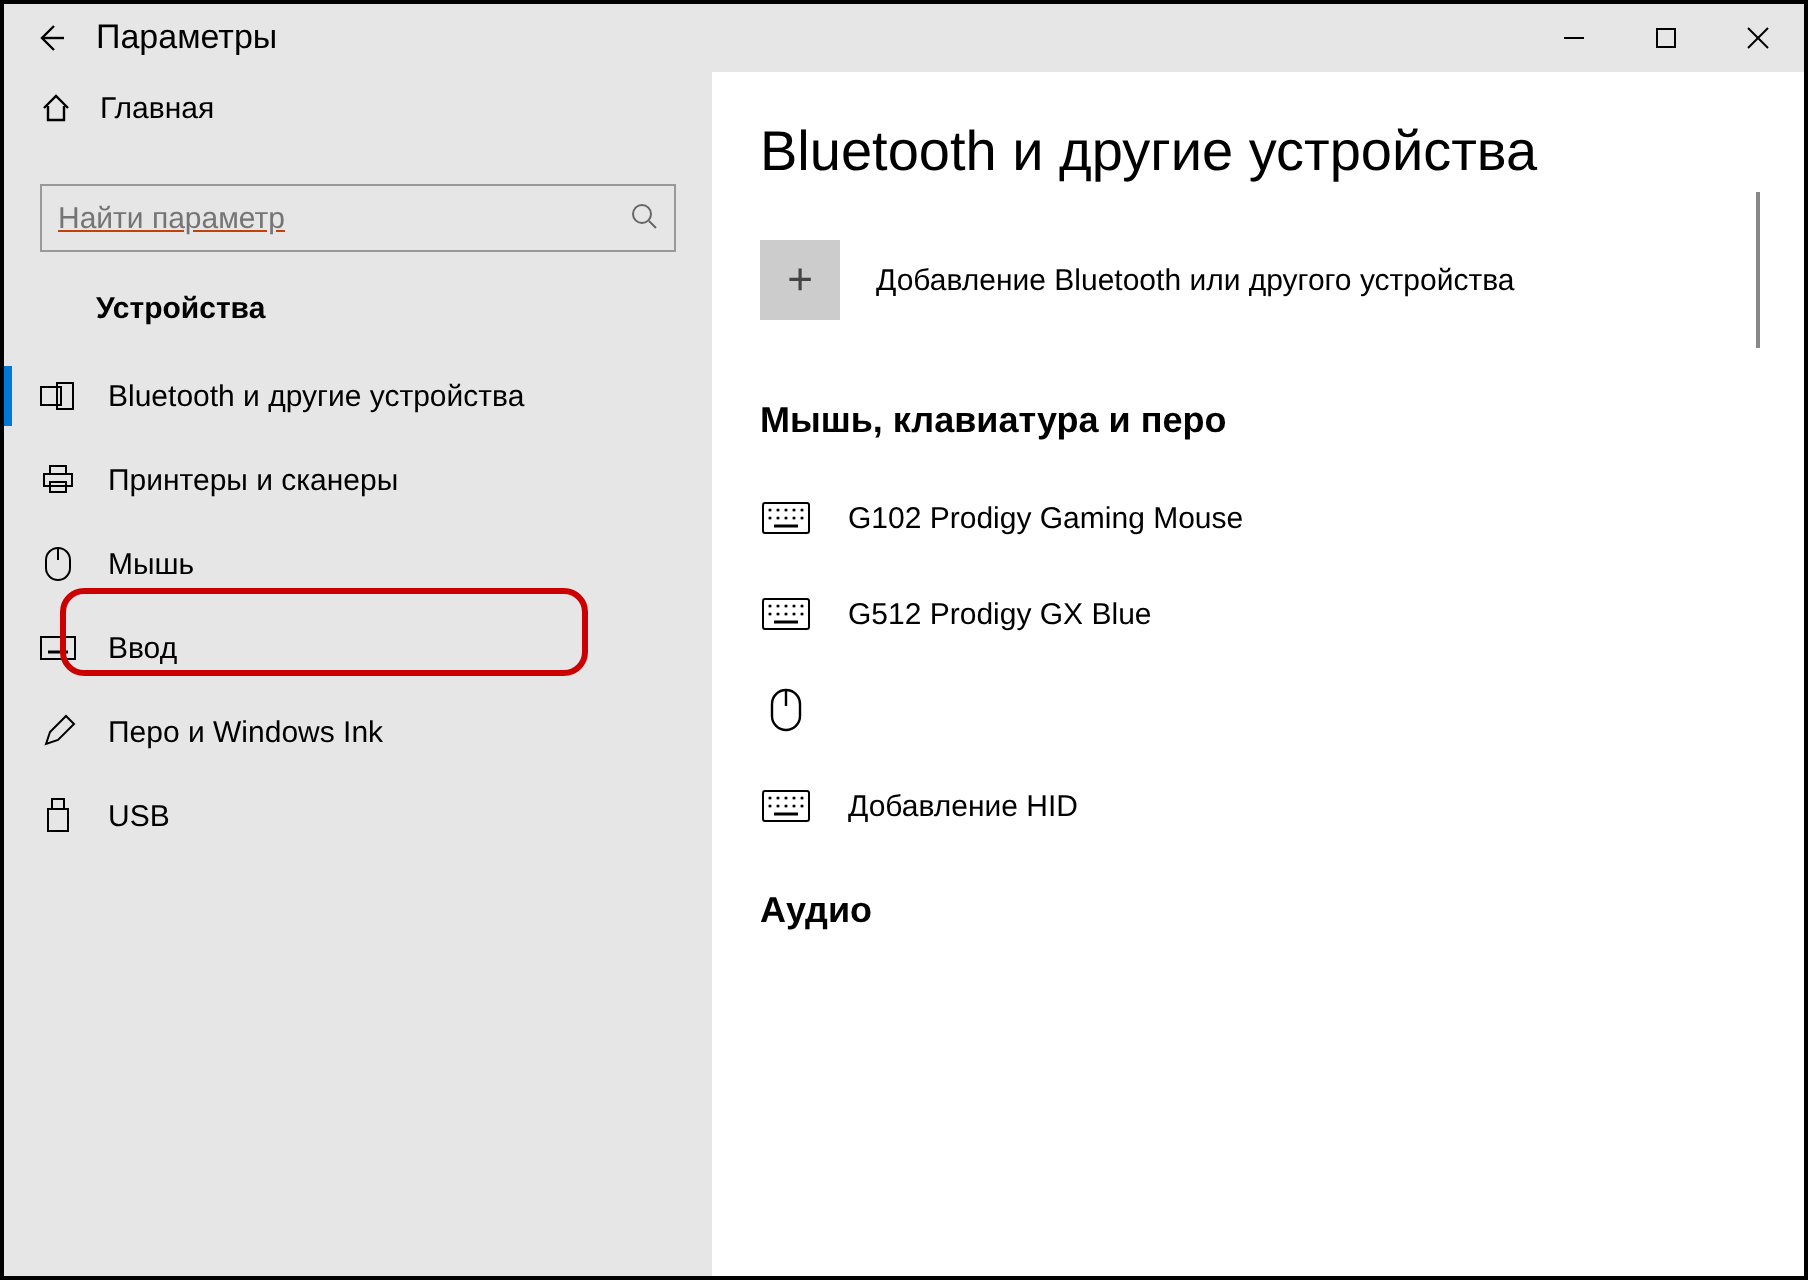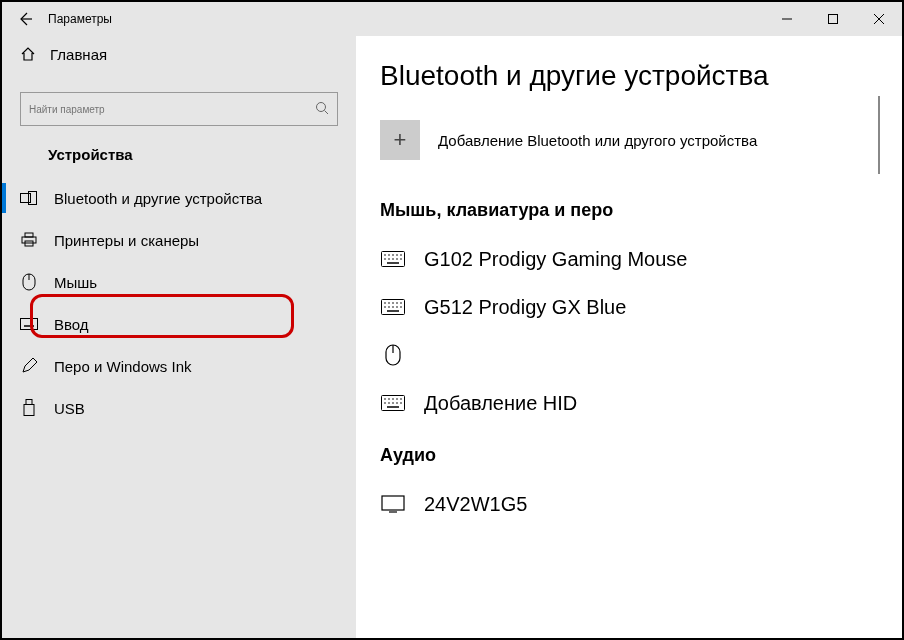--- a/index.html
+++ b/index.html
@@ -1,43 +1,43 @@
 <!DOCTYPE html>
 <html><head>
 <meta charset="utf-8">
 <style>
 * { box-sizing: border-box; margin: 0; padding: 0; }
 body { font-family: "Segoe UI", Arial, sans-serif; background: #fff; color: #000; width: 904px; height: 640px; overflow: hidden; border: 2px solid #000; position: relative; }
 .titlebar { height: 34px; display: flex; align-items: center; background: #e6e6e6; }
 .titlebar .back { width: 46px; display:flex; align-items:center; justify-content:center; font-size:18px; }
-.titlebar .title { font-size: 12px; color: #000; }
+.titlebar .title { font-size: 17px; color: #000; }
 .titlebar .spacer { flex: 1; }
 .titlebar .ctl { width: 46px; height:34px; display:flex; align-items:center; justify-content:center; font-size:14px; }
 .titlebar .ctl svg { display:block; }
 .container { display:flex; height: calc(100% - 34px); }
 .sidebar { width: 354px; background: #e6e6e6; padding: 10px 0 0 0; position:relative; }
 .home { display:flex; align-items:flex-start; height:40px; padding: 0 18px; gap: 14px; font-size: 15px; }
 .home svg { width:16px; height:16px; }
 .searchwrap { margin: 6px 18px 14px 18px; border: 1px solid #999; height: 34px; display:flex; align-items:center; padding: 0 8px; background:#e6e6e6; }
-.searchwrap input { flex:1; border:none; background:transparent; outline:none; font-size:10px; color:#4d7c0f; }
+.searchwrap input { flex:1; border:none; background:transparent; outline:none; font-size:15px; color:#c2410c;text-decoration:underline; }
 .searchwrap .sicon { color:#666; font-size:14px; }
 .sidebar-heading { font-size:15px; font-weight:700; padding: 6px 18px 14px 18px; margin-left: 28px; }
 .navitem { display:flex; align-items:center; height:42px; padding: 0 18px; gap:16px; font-size:15px; position:relative; }
 .navitem .nicon { width:18px; display:flex; align-items:center; justify-content:center; }
 .navitem.active::before { content:""; position:absolute; left:0; top:6px; bottom:6px; width:4px; background:#0078d7; }
 .highlight-box { position:absolute; border:3px solid #cc0000; border-radius:12px; left:28px; top:258px; width:264px; height:44px; pointer-events:none; }
 .main { flex:1; padding: 24px 10px 0 24px; overflow:hidden; position:relative; }
 .main h1 { font-size: 28px; font-weight: 400; margin-bottom: 28px; }
 .addrow { display:flex; align-items:center; gap: 18px; margin-bottom: 40px; }
 .addbtn { width:40px; height:40px; background:#ccc; display:flex; align-items:center; justify-content:center; font-size:22px; color:#444; }
 .addlabel { font-size:15px; }
 .section-h { font-size:18px; font-weight:600; margin: 18px 0 14px 0; }
 .devitem { display:flex; align-items:center; gap:18px; height:48px; padding: 4px 0; }
 .devicon { width:26px; display:flex; align-items:center; justify-content:center; }
-.devname { font-size:20px; }
+.devname { font-size:15px; }
 .scrollline { position:absolute; right:22px; top:60px; width:2px; height:78px; background:#888; }
 svg { overflow:visible; }
 </style>
 </head>
 <body>
 
 <div class="titlebar">
   <div class="back">
     <svg width="16" height="16" viewBox="0 0 16 16">
         <path d="M10 2 L4 8 L10 14" stroke="#000" stroke-width="1.2" fill="none"></path>
@@ -215,25 +215,16 @@
             <circle cx="16" cy="8" r="0.8" fill="#000"></circle>
             <circle cx="20" cy="8" r="0.8" fill="#000"></circle>
             <line x1="6" y1="12" x2="18" y2="12" stroke="#000" stroke-width="1.5"></line>
           </svg>
         </span>
       <span class="devname">Добавление HID</span>
     </div>
 
     <div class="section-h">Аудио</div>
 
-    <div class="devitem">
-      <span class="devicon">
-          <svg width="24" height="18" viewBox="0 0 24 18">
-            <rect x="1" y="1" width="22" height="14" stroke="#000" fill="none" stroke-width="1.2"></rect>
-            <line x1="8" y1="17" x2="16" y2="17" stroke="#000" stroke-width="1.2"></line>
-          </svg>
-        </span>
-      <span class="devname">24V2W1G5</span>
-    </div>
 
     <div class="scrollline"></div>
   </div>
 </div>
 
 </body></html>

